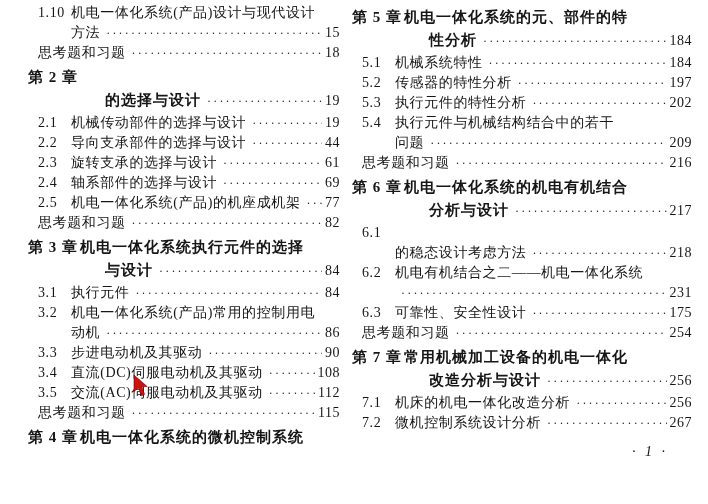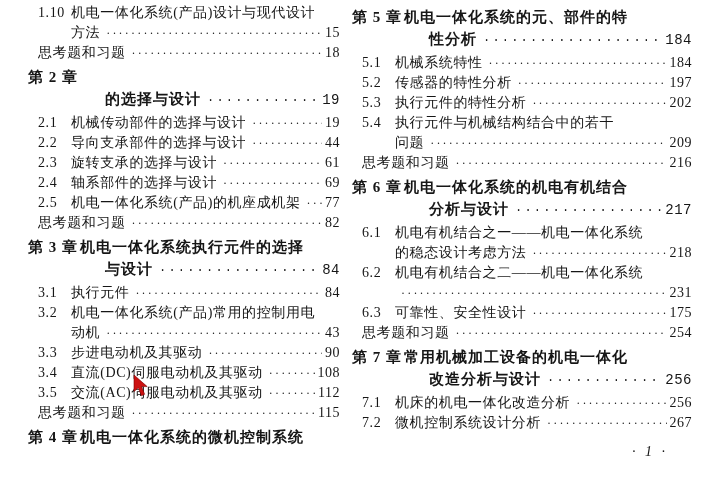--- a/index.html
+++ b/index.html
@@ -12,21 +12,21 @@
   .col{display:block;}
   .col-left{width:312px;margin-right:12px;}
   .col-right{width:340px;}
   .row{display:flex;align-items:baseline;line-height:20px;font-size:14px;letter-spacing:.6px;}
   .row span{white-space:nowrap;}
   .r-item{padding-left:10px;}
   .r-item-cont{padding-left:43px;}
   .r-misc{padding-left:10px;text-align:right;}
   .ch{font-weight:bold;font-size:15px;line-height:23px;letter-spacing:1px;}
   .ch-first{margin-top:3px;}
-  .r-ch-cont{padding-left:77px;font-family:Liberation Mono, monospace;}
+  .r-ch-cont{padding-left:77px;}
   .ch-label{flex:none;width:52px;}
   .num{flex:none;width:33px;}
   .dots{
     flex:1 1 auto;min-width:0;overflow:hidden;white-space:nowrap;
     font-size:12px;font-weight:normal;letter-spacing:2.2px;
     margin:0 3px 0 6px;color:#1d1d1d;
   }
   .pagenum{flex:none;font-size:14px;font-weight:normal;letter-spacing:.5px;}
   .footer{
     position:absolute;top:444px;right:40px;
@@ -111,21 +111,21 @@
         <span class="dots">······································································</span>
         <span class="pagenum">84</span>
       </div>
       <div class="row r-item">
         <span class="num">3.2</span>
         <span>机电一体化系统(产品)常用的控制用电</span>
       </div>
       <div class="row r-item-cont">
         <span>动机</span>
         <span class="dots">······································································</span>
-        <span class="pagenum">43</span>
+        <span class="pagenum">86</span>
       </div>
       <div class="row r-item">
         <span class="num">3.3</span>
         <span>步进电动机及其驱动</span>
         <span class="dots">······································································</span>
         <span class="pagenum">90</span>
       </div>
       <div class="row r-item">
         <span class="num">3.4</span>
         <span>直流(DC)伺服电动机及其驱动</span>
@@ -194,21 +194,20 @@
         <span class="ch-label">第 6 章</span>
         <span>机电一体化系统的机电有机结合</span>
       </div>
       <div class="row ch r-ch-cont">
         <span>分析与设计</span>
         <span class="dots">······································································</span>
         <span class="pagenum">217</span>
       </div>
       <div class="row r-item">
         <span class="num">6.1</span>
-        <span>机电有机结合之一——机电一体化系统</span>
       </div>
       <div class="row r-item-cont">
         <span>的稳态设计考虑方法</span>
         <span class="dots">······································································</span>
         <span class="pagenum">218</span>
       </div>
       <div class="row r-item">
         <span class="num">6.2</span>
         <span>机电有机结合之二——机电一体化系统</span>
       </div>

